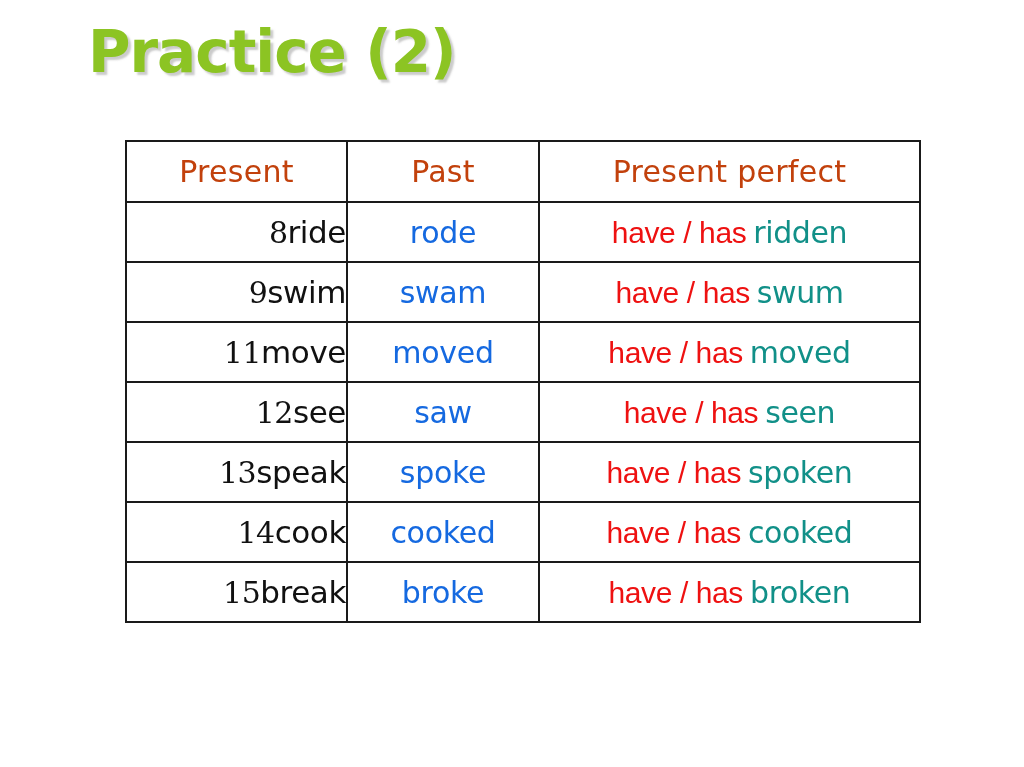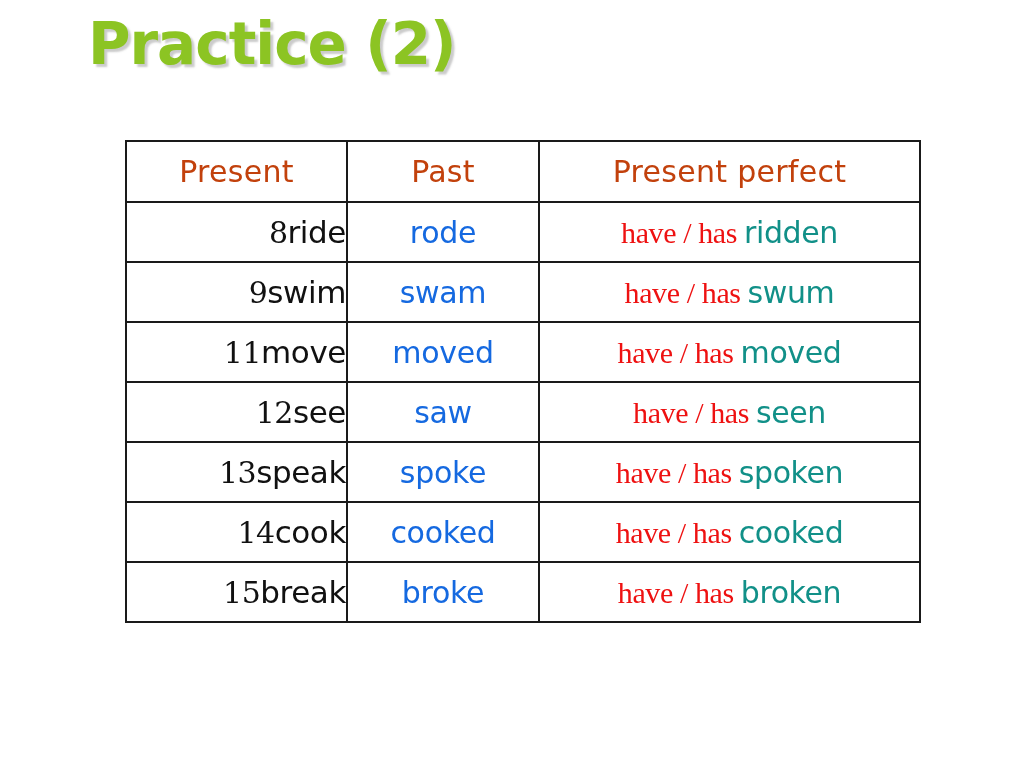--- a/index.html
+++ b/index.html
@@ -12,21 +12,21 @@
     height: 767px;
     overflow: hidden;
     font-family: "DejaVu Sans", sans-serif;
     position: relative;
   }
 
   
   #slide-title {
     position: absolute;
     left: 88px;
-    top: 8px;
+    top: 16px;
     font-family: "DejaVu Sans", sans-serif;
     font-weight: bold;
     font-size: 58px;
     line-height: 72px;
     letter-spacing: -1px;
     color: #8CC423;
     text-shadow: 3px 3px 2px rgba(160,160,160,0.55);
     white-space: nowrap;
   }
 
@@ -100,21 +100,21 @@
     letter-spacing: -0.3px;
     white-space: nowrap;
   }
 
   .cell-pp {
     text-align: center;
     white-space: nowrap;
     font-size: 0;
   }
   .aux {
-    font-family: Liberation Serif, serif;
+    font-family: Liberation Sans, sans-serif;
     font-size: 30px;
     color: #EE1111;
     letter-spacing: -0.4px;
     margin-top: 20px;
   }
   .part {
     font-family: "DejaVu Sans", sans-serif;
     font-size: 30px;
     color: #119088;
     letter-spacing: -0.4px;

